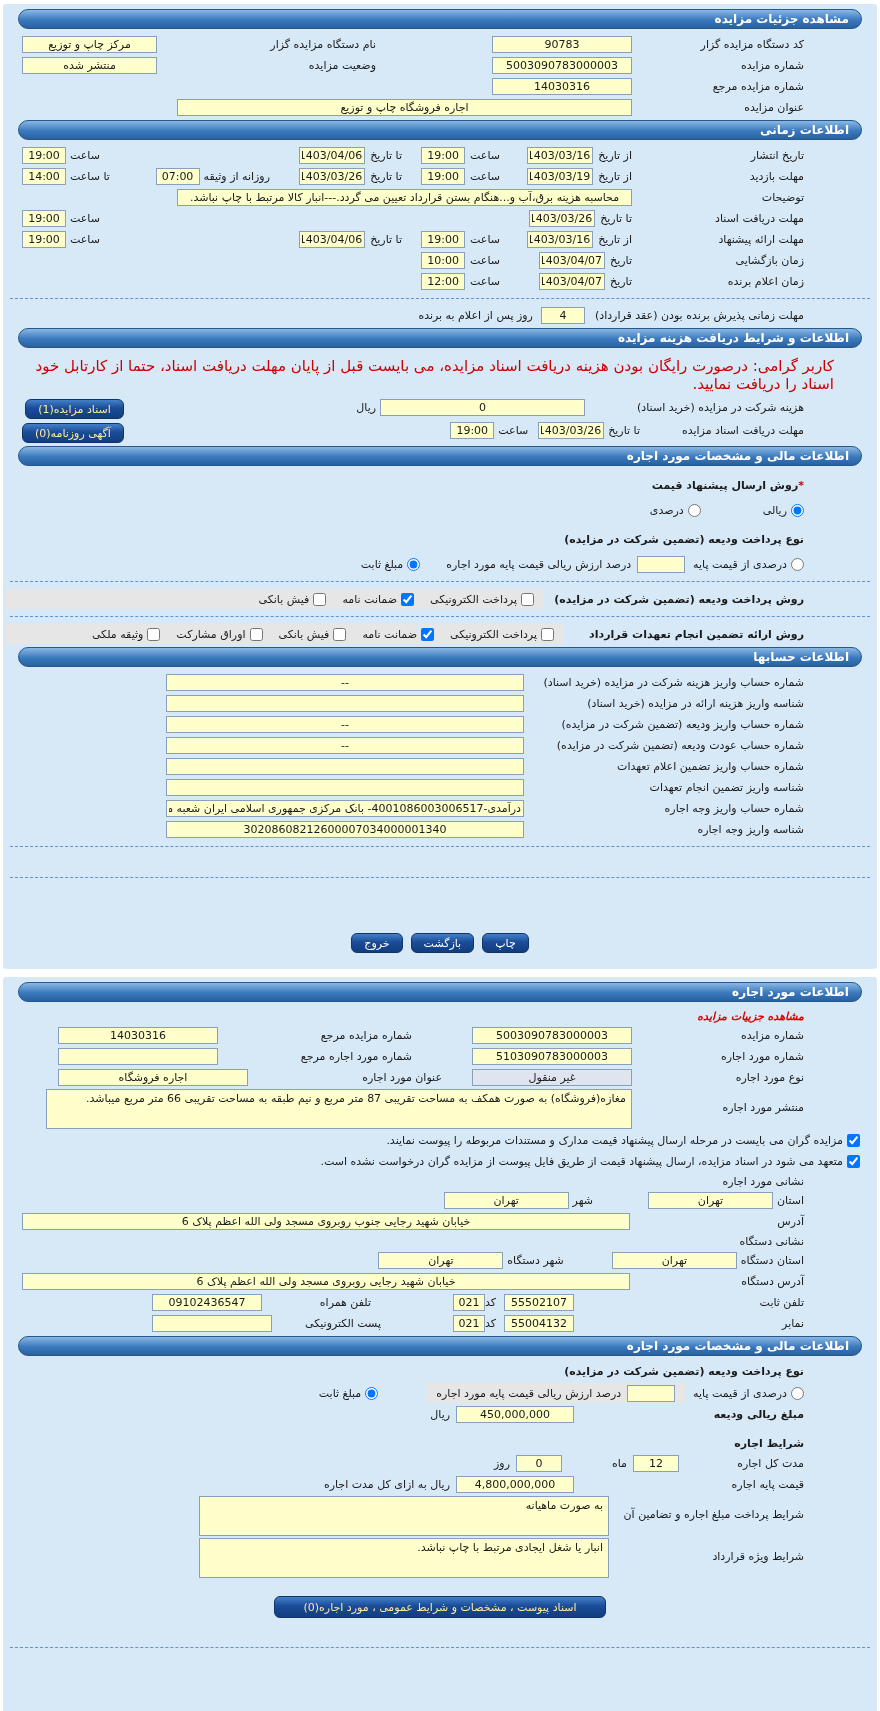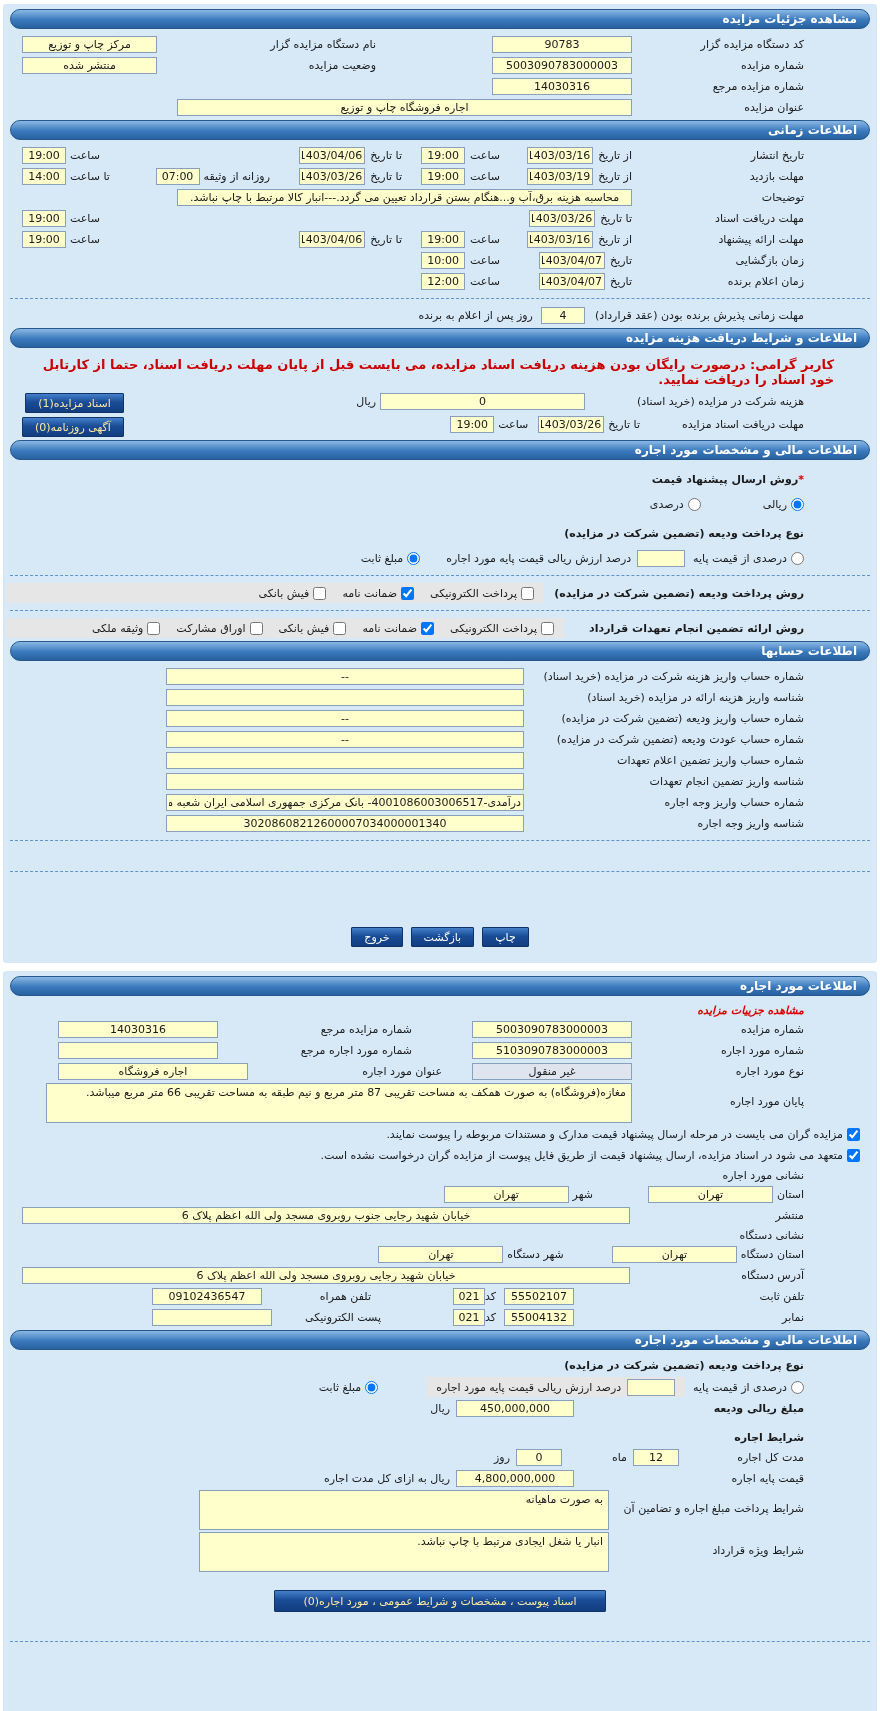--- a/index.html
+++ b/index.html
@@ -1,35 +1,35 @@
 <!DOCTYPE html>
 <html lang="fa"><head>
 <meta charset="utf-8">
 <style>
   *{box-sizing:border-box;margin:0;padding:0}
   html,body{background:#fff}
   body{width:880px;min-height:1711px;font-family:"DejaVu Sans",sans-serif;font-size:11px;color:#1a1a1a}
   .page{width:880px;padding:4px 3px;direction:rtl}
   .panel{background:#d7e8f7;padding:2px 3px 12px;border-radius:3px}
   .gap{height:8px;background:#fff}
-  .bar{height:20px;line-height:18px;border-radius:10px;background:linear-gradient(180deg,#8ab8e4 0%,#3a79bd 55%,#28619f 100%);border:1px solid #24588f;color:#fff;font-weight:700;font-size:12px;padding:0 12px;margin:3px 4px 6px}
+  .bar{height:20px;line-height:18px;border-radius:10px;background:linear-gradient(180deg,#8ab8e4 0%,#3a79bd 55%,#28619f 100%);border:1px solid #24588f;color:#fff;font-weight:700;font-size:12px;padding:0 12px;margin:3px 12px 6px}
   .row{display:flex;align-items:center;min-height:19px;margin:2px 0;padding:0 70px 0 16px}
   .grp{display:flex;align-items:center;gap:4px;white-space:nowrap}
   .push{margin-inline-start:auto}
   .lbl{white-space:nowrap}
   .lbx{display:inline-block;white-space:nowrap;flex-shrink:0}
   .bold{font-weight:700}
   .red{color:#cc0000}
-  .warn{color:#cc0000;font-weight:700;padding:3px 40px 4px 10px;font-size:13px}
+  .warn{color:#cc0000;font-weight:400;padding:3px 40px 4px 10px;font-size:15px}
   .link{color:#dd0000;font-weight:700;font-style:italic;cursor:pointer}
   .fld{background:#ffffcc;border:1px solid #88a0bb;height:17px;flex-shrink:0;font-family:inherit;font-size:11px;text-align:center;color:#1a1a1a;padding:0 2px}
   .fld-gray{background:#dfe5ef}
   .ta{background:#ffffcc;border:1px solid #88a0bb;font-family:inherit;font-size:11px;color:#1a1a1a;padding:2px 5px;resize:none;text-align:right;height:40px}
   .taflex{flex:1}
-  .btn{background:linear-gradient(180deg,#4480cb,#1a4c97 45%,#123d80);border:1px solid #0e3468;color:#fff;font-family:inherit;font-size:11px;border-radius:1px;height:20px;padding:0 12px;cursor:pointer;white-space:nowrap}
+  .btn{background:linear-gradient(180deg,#4480cb,#1a4c97 45%,#123d80);border:1px solid #0e3468;color:#fff;font-family:inherit;font-size:11px;border-radius:6px;height:20px;padding:0 12px;cursor:pointer;white-space:nowrap}
   .btn.yellow{color:#ffe9a0}
   .dash{border-top:1px dashed #5d94cd;margin:7px 4px;height:0}
   .graybar{background:#e6e6e6;flex:1;display:flex;align-items:center;gap:16px;height:20px;padding:0 10px}
   .graybox{background:#e6e6e6;display:flex;align-items:center;gap:6px;padding:2px 10px;height:20px}
   .btncenter{display:flex;justify-content:center;gap:8px;padding:4px 0}
   input[type=checkbox],input[type=radio]{width:13px;height:13px;flex-shrink:0}
   .cA{flex:0 0 172px;white-space:nowrap}
   .cB,.cD{flex:0 0 132px;display:flex;align-items:center;gap:5px;white-space:nowrap}
   .cC{flex:0 0 98px;display:flex;align-items:center;gap:5px;white-space:nowrap}
   .w32{width:32px}.w44{width:44px}.w46{width:46px}.w48{width:48px}.w66{width:66px}.w70{width:70px}
@@ -373,21 +373,21 @@
     <div class="row">
       <span class="lbx lb172">نوع مورد اجاره</span>
       <input class="fld fld-gray w160" value="غیر منقول" style="">
       <span class="grp push ml36">
         <span class="lbx w190">عنوان مورد اجاره</span>
         <input class="fld w190" value="اجاره فروشگاه" style="">
       </span>
     </div>
 
     <div class="row" style="align-items:flex-start;padding-left:40px">
-      <span class="lbx lb172" style="padding-top:12px">پایان مورد اجاره</span>
+      <span class="lbx lb172" style="padding-top:12px">منتشر مورد اجاره</span>
       <textarea class="ta taflex" rows="2" style="">مغازه(فروشگاه) به صورت همکف به مساحت تقریبی 87 متر مربع و نیم طبقه به مساحت تقریبی 66 متر مربع میباشد.</textarea>
     </div>
 
     <div class="row" style="padding:0 14px">
       <label class="grp">
         <input type="checkbox" checked="" style="">
         <span>مزایده گران می بایست در مرحله ارسال پیشنهاد قیمت مدارک و مستندات مربوطه را پیوست نمایند.</span>
       </label>
     </div>
     <div class="row" style="padding:0 14px">
@@ -404,21 +404,21 @@
       <span class="grp">
         <span class="lbl">استان</span>
         <input class="fld w125" value="تهران" style="">
       </span>
       <span class="grp" style="margin-inline-start:55px">
         <span class="lbl">شهر</span>
         <input class="fld w125" value="تهران" style="">
       </span>
     </div>
     <div class="row">
-      <span class="lbl">منتشر</span>
+      <span class="lbl">آدرس</span>
       <input class="fld w608 push" value="خیابان شهید رجایی جنوب روبروی مسجد ولی الله اعظم پلاک 6" style="">
     </div>
 
     <div class="row" style="min-height:16px">
       <span class="lbl">نشانی دستگاه</span>
     </div>
     <div class="row">
       <span class="grp">
         <span class="lbl">استان دستگاه</span>
         <input class="fld w125" value="تهران" style="">

